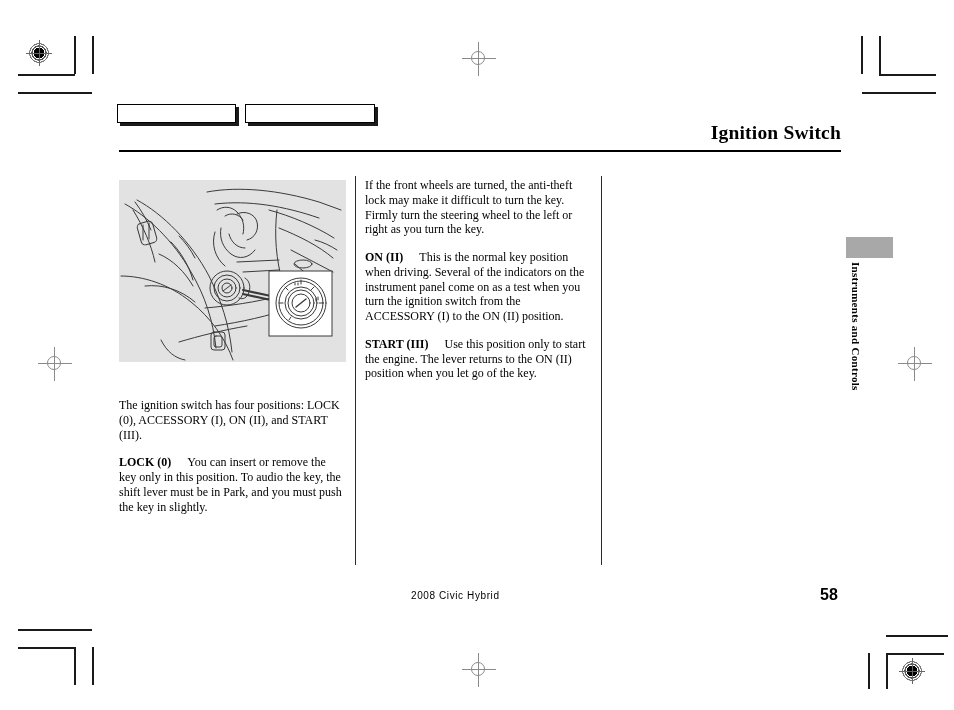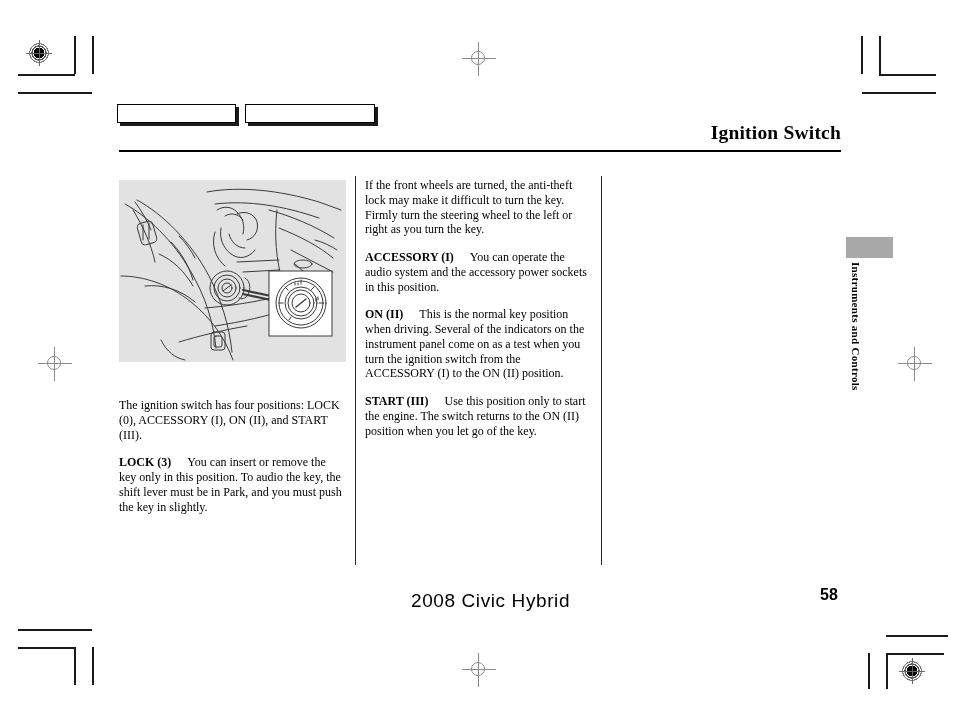--- a/index.html
+++ b/index.html
@@ -156,21 +156,21 @@
     text-orientation: mixed;
     white-space: nowrap;
   }
 
   
   .footer-model {
     position: absolute;
     left: 411px;
     top: 590px;
     font-family: "Liberation Sans", sans-serif;
-    font-size: 19px;
+    font-size: 10px;
     letter-spacing: 0.6px;
     white-space: nowrap;
     text-align: center;
   }
   .footer-page {
     position: absolute;
     left: 820px;
     top: 586px;
     font-family: "Liberation Sans", sans-serif;
     font-size: 16px;
@@ -316,36 +316,33 @@
 </div>
 
 <div class="col-rule" id="rule1"></div>
 <div class="col-rule" id="rule2"></div>
 
 <div class="col" id="col1" style="top:373px;margin-top:25px;">
   <p>
     <span>The ignition switch has four positions: LOCK (0), ACCESSORY (I), ON (II), and START (III).</span>
   </p>
   <p>
-    <span class="run-head">LOCK (3)</span><span class="gap"></span><span>You can insert or remove the key only in this position. To audio the key, the shift lever must be in Park, and you must push the key in slightly.</span>
+    <span class="run-head">LOCK (0)</span><span class="gap"></span><span>You can insert or remove the key only in this position. To audio the key, the shift lever must be in Park, and you must push the key in slightly.</span>
   </p>
 </div>
 
 <div class="col" id="col2">
   <p>
     <span>If the front wheels are turned, the anti-theft lock may make it difficult to turn the key. Firmly turn the steering wheel to the left or right as you turn the key.</span>
   </p>
   <p>
-    <span class="run-head">ACCESSORY (I)</span><span class="gap"></span><span>You can operate the audio system and the accessory power sockets in this position.</span>
-  </p>
-  <p>
     <span class="run-head">ON (II)</span><span class="gap"></span><span>This is the normal key position when driving. Several of the indicators on the instrument panel come on as a test when you turn the ignition switch from the ACCESSORY (I) to the ON (II) position.</span>
   </p>
   <p>
-    <span class="run-head">START (III)</span><span class="gap"></span><span>Use this position only to start the engine. The switch returns to the ON (II) position when you let go of the key.</span>
+    <span class="run-head">START (III)</span><span class="gap"></span><span>Use this position only to start the engine. The lever returns to the ON (II) position when you let go of the key.</span>
   </p>
 </div>
 
 <div class="col" id="col3">
 </div>
 
 <div class="side-tab-block"></div>
 <div class="side-tab-label">Instruments and Controls</div>
 
 <div class="footer-model">2008  Civic  Hybrid</div>

